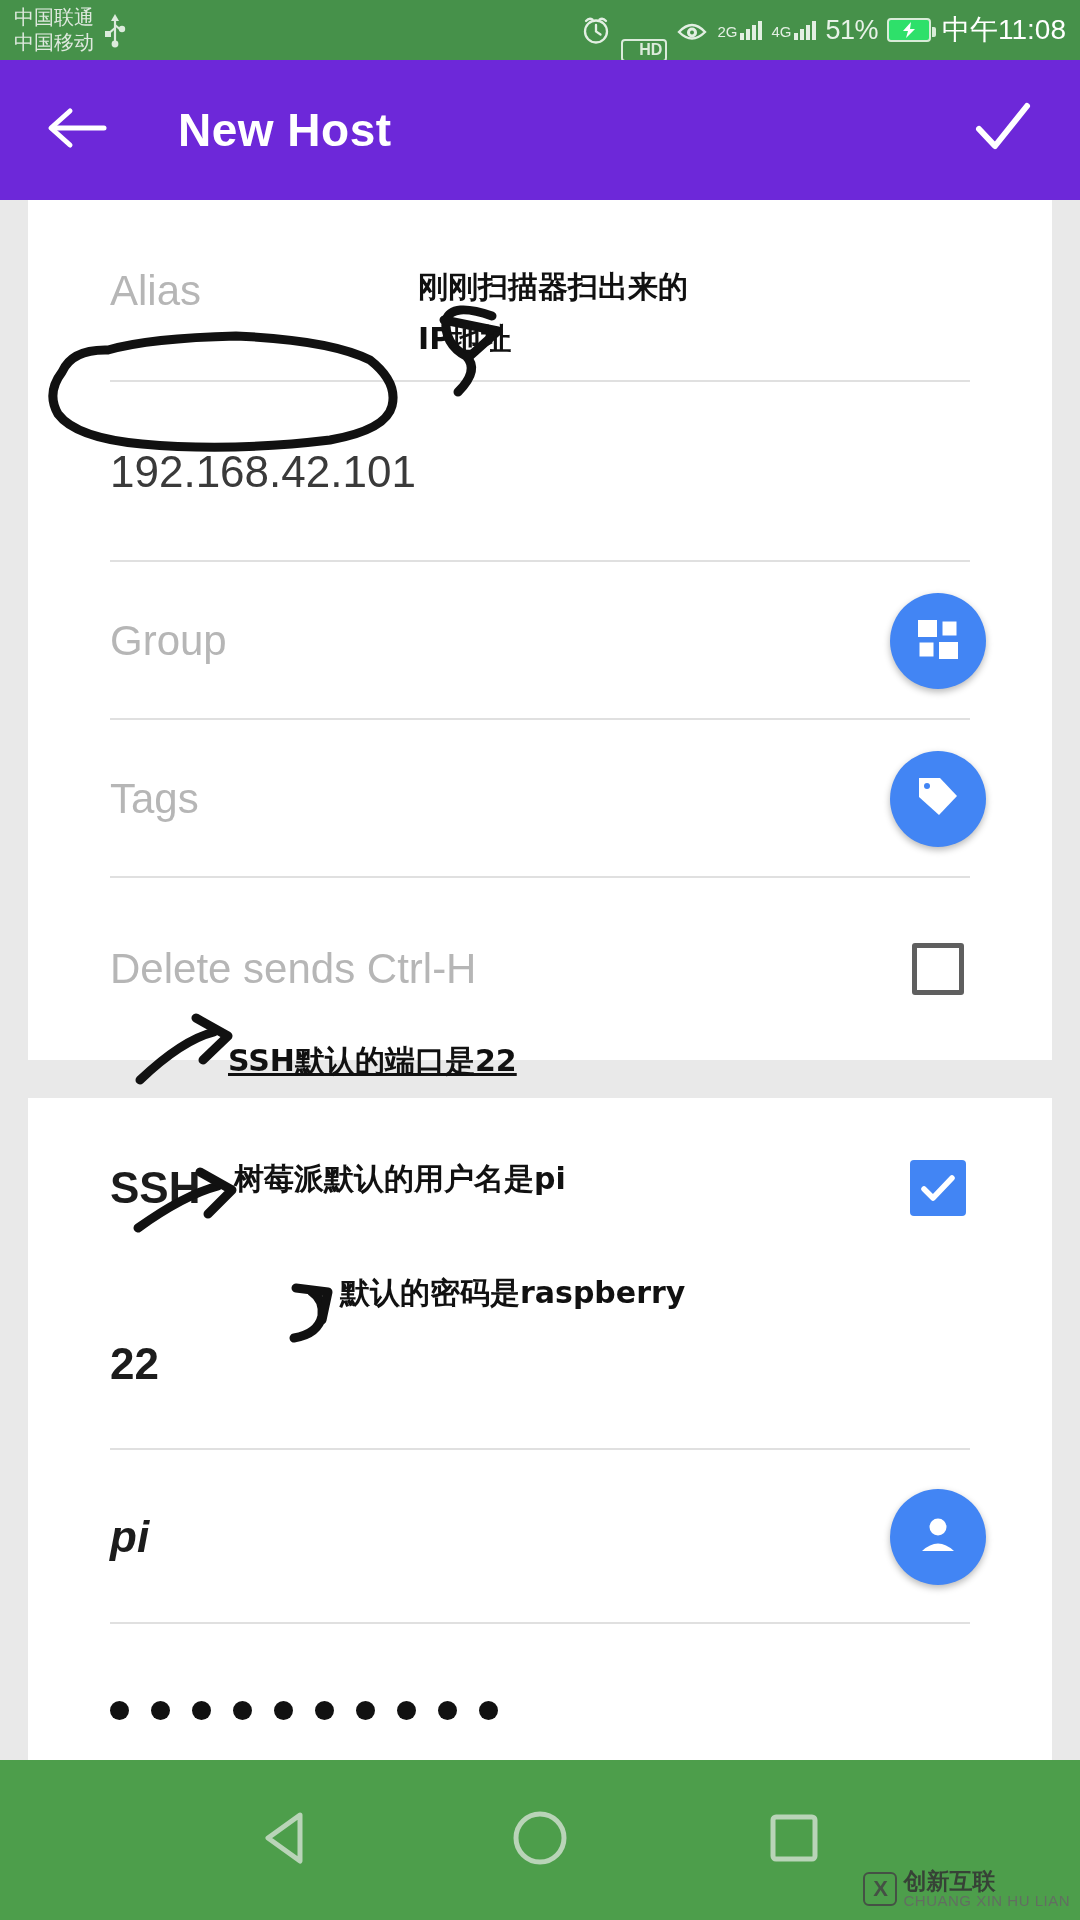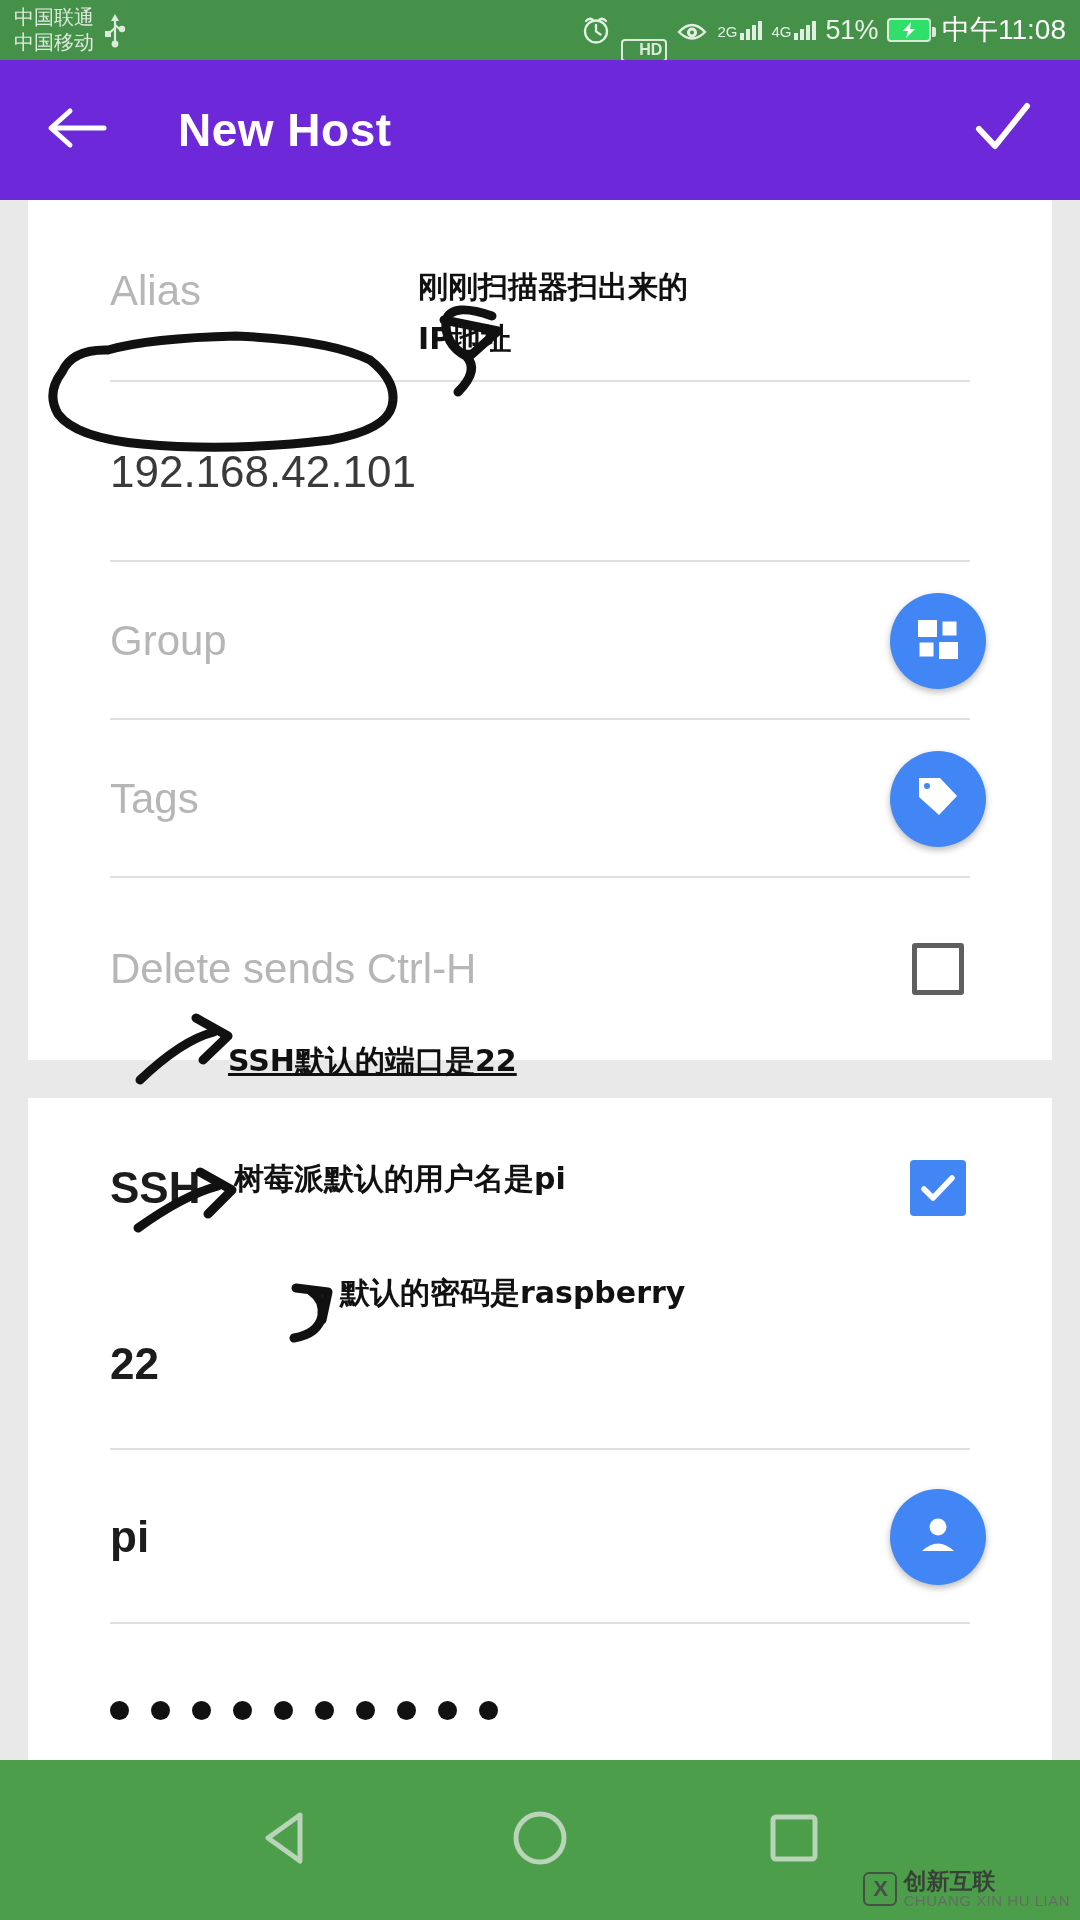--- a/index.html
+++ b/index.html
@@ -264,21 +264,21 @@
             <polyline points="5,16 14,25 33,5" fill="none" stroke="#ffffff" stroke-width="5.5" stroke-linecap="round" stroke-linejoin="round"></polyline>
           </svg>
         </span>
       </div>
 
       <div class="row" style="height:172px;">
         <span class="value-black">22</span>
         <span class="divider"></span>
       </div>
 
-      <div class="row" style="height:174px;">
+      <div class="row" style="height:174px;font-style:italic;">
         <span class="value-black">pi</span>
         <span class="fab">
           <span>
             <svg width="44" height="44" viewBox="0 0 44 44">
               <circle cx="22" cy="14" r="8.5" fill="#ffffff"></circle>
               <path d="M6 38 Q22 23 38 38 Z" fill="#ffffff"></path>
             </svg>
           </span>
         </span>
         <span class="divider"></span>

